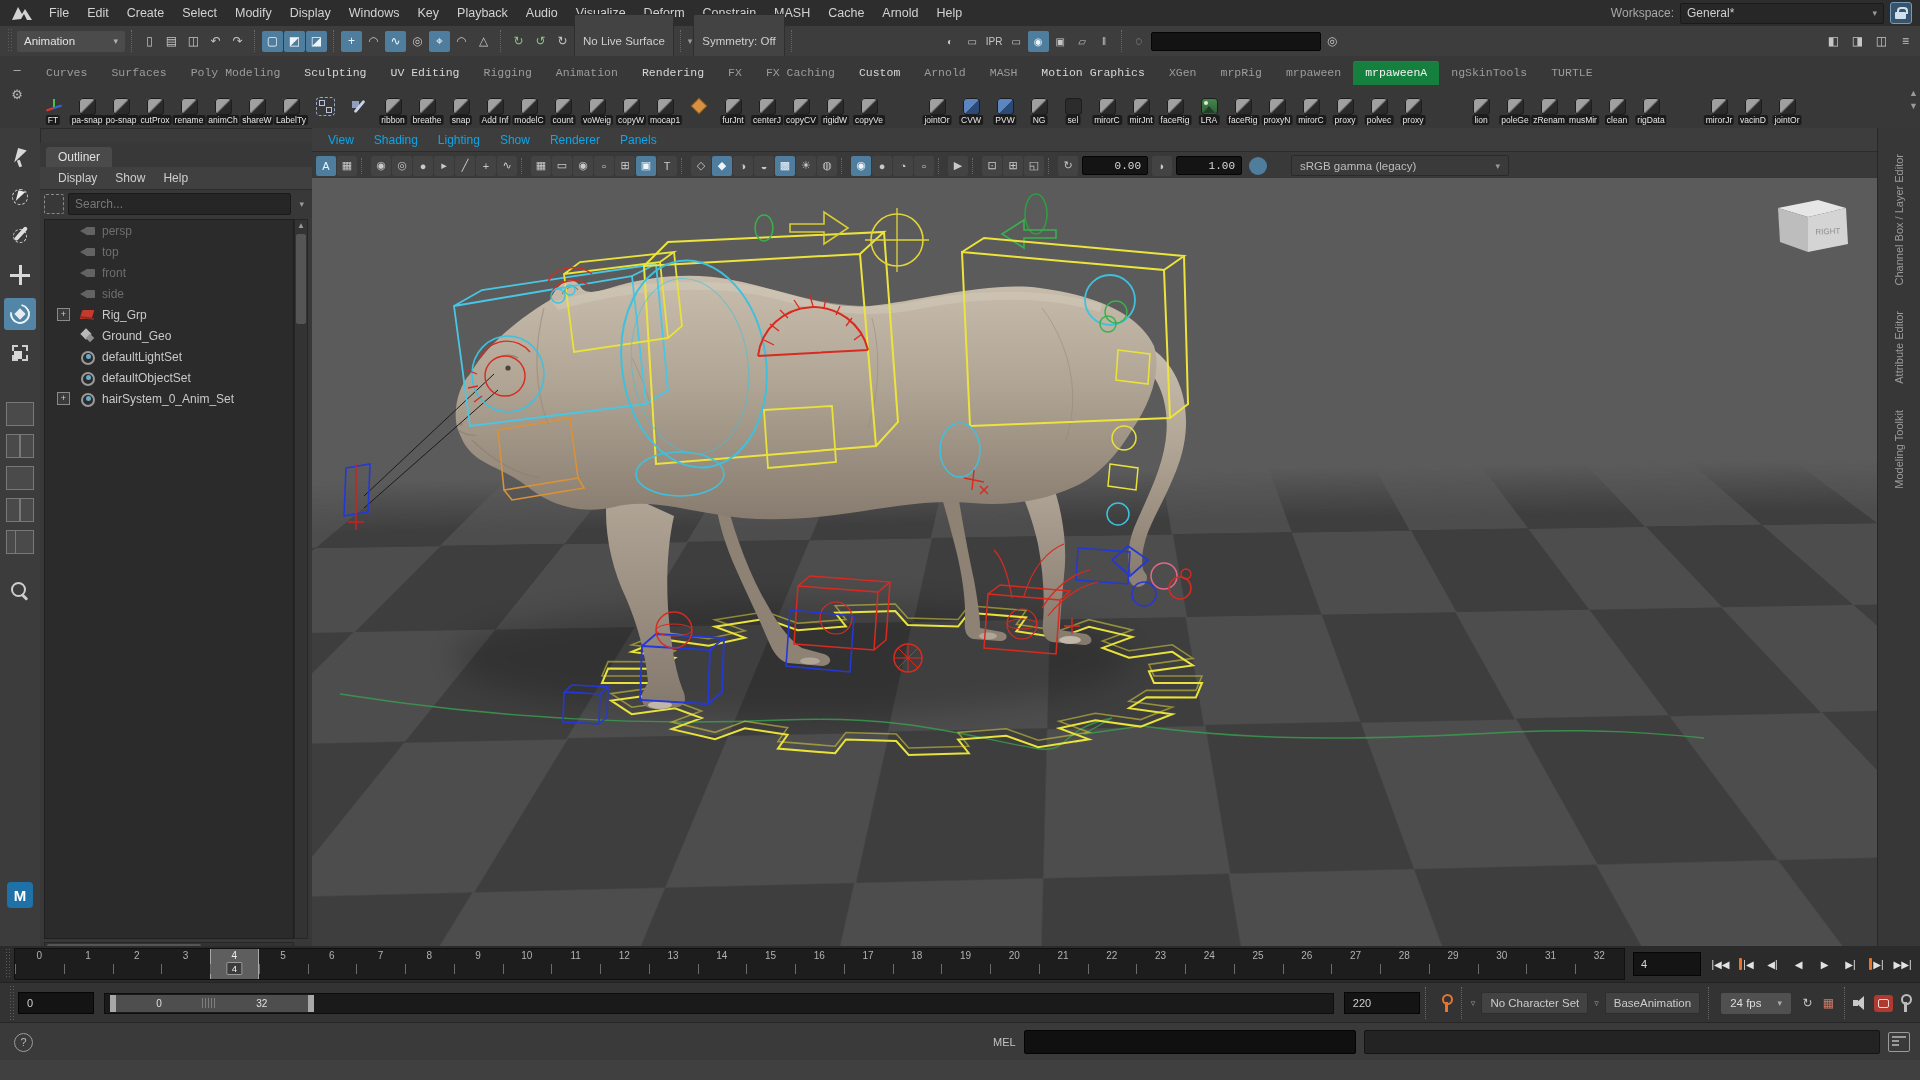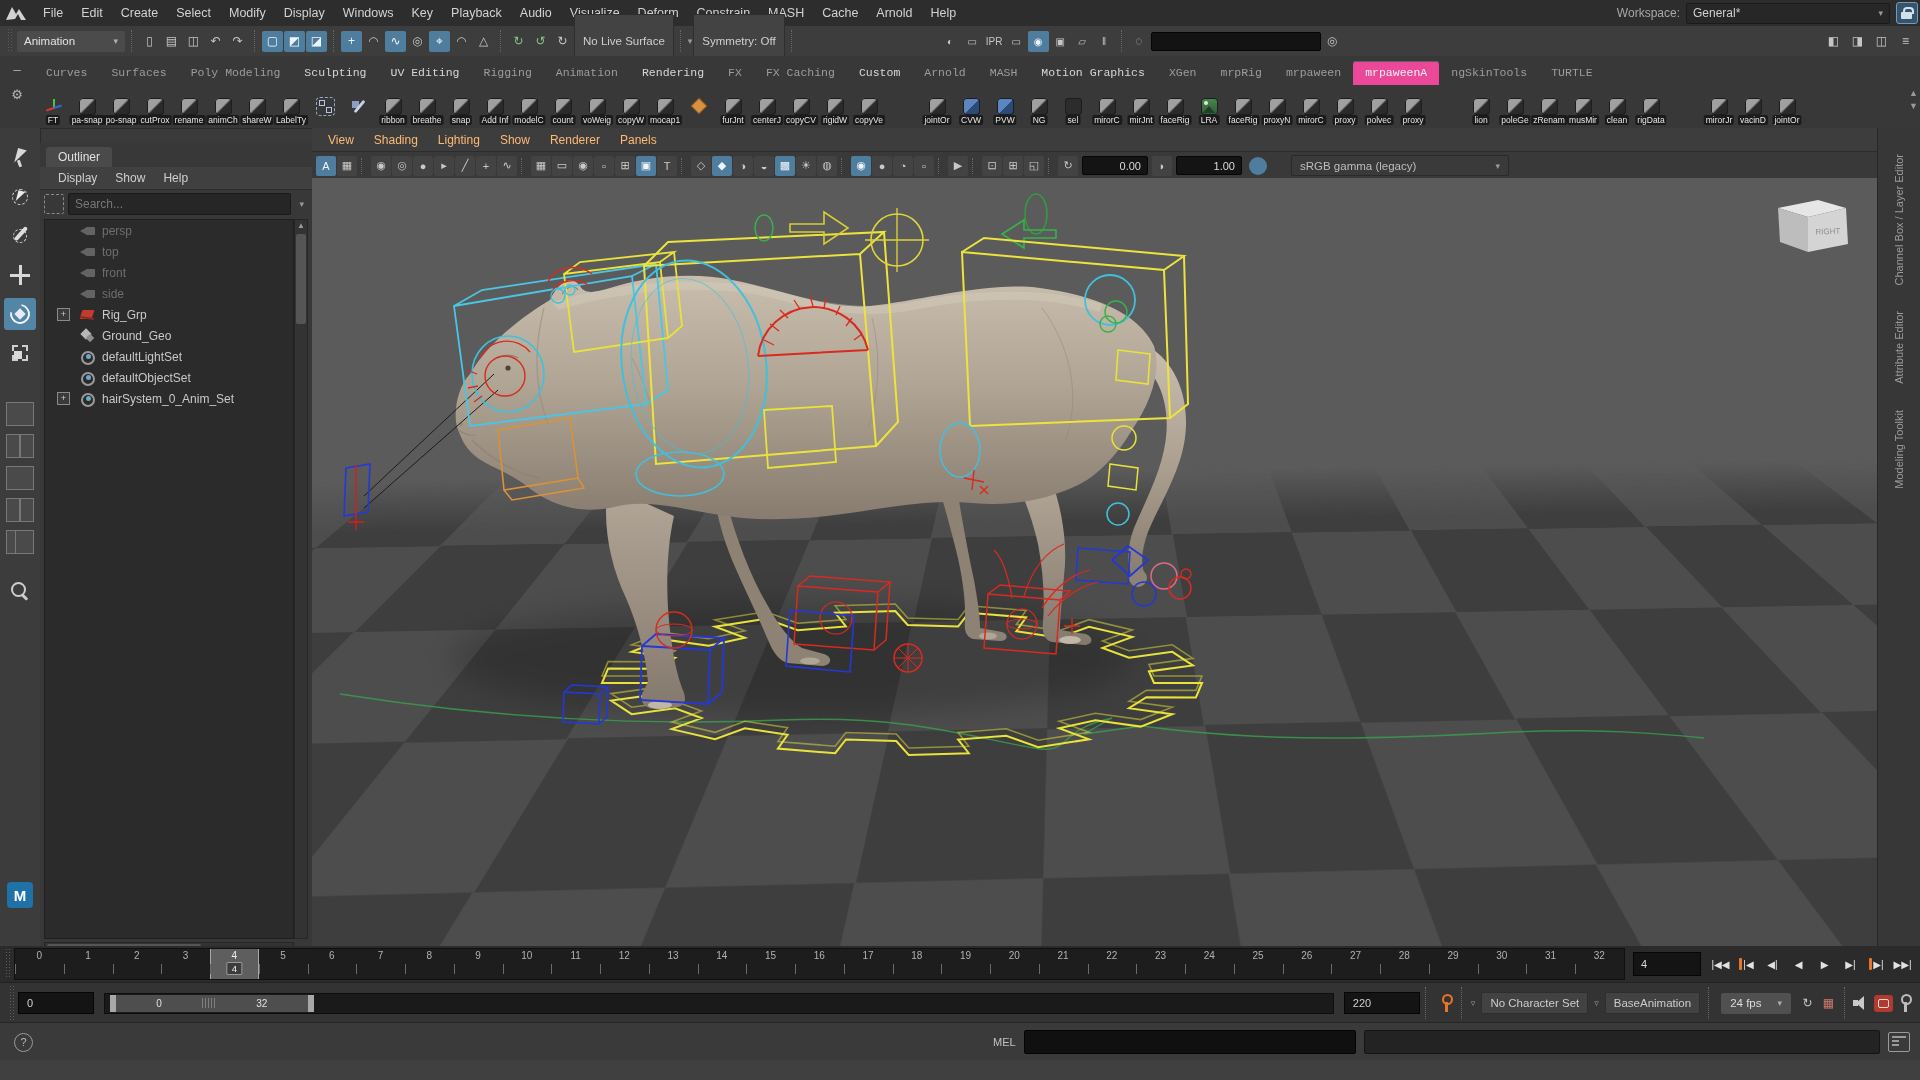--- a/index.html
+++ b/index.html
@@ -5,21 +5,21 @@
   html,body{margin:0;padding:0;background:#222;}
   .app{position:relative;width:1920px;height:1080px;background:#3a3a3a;overflow:hidden;
        font-family:"Liberation Sans",sans-serif;color:#ccc;user-select:none;}
   .grip{width:8px;align-self:stretch;margin:3px 2px;
         background-image:repeating-linear-gradient(to bottom,#5d5d5d 0 1px,transparent 1px 3px),
                          repeating-linear-gradient(to bottom,#5d5d5d 0 1px,transparent 1px 3px);
         background-size:1px 100%,1px 100%;background-position:2px 0,5px 0;background-repeat:no-repeat;}
   .vsep{width:1px;align-self:stretch;margin:4px 5px;border-left:1px dotted #676767;}
   
   .menubar{position:absolute;top:0;left:0;right:0;height:26px;background:#2d2d2d;border-bottom:1px solid #1c1c1c;
-           display:flex;align-items:center;padding:0 2px;}
+           display:flex;align-items:center;padding:0 8px;}
   .logo{width:24px;height:16px;margin:0 6px 0 2px;}
   .menu-item{padding:0 9px;font-size:12.5px;color:#d2d2d2;line-height:25px;cursor:default;}
   .mb-right{margin-left:auto;display:flex;align-items:center;gap:6px;}
   .ws-label{font-size:12px;color:#a8a8a8;}
   .ws-field{width:190px;height:19px;background:#272727;border:1px solid #1a1a1a;border-radius:2px;
             display:flex;align-items:center;padding:0 6px;font-size:12px;color:#cfcfcf;}
   .ws-field .arr{margin-left:auto;color:#9a9a9a;font-size:9px;}
   .lockchip{width:20px;height:20px;border:1px solid #6f9cc0;border-radius:3px;background:#39536b;position:relative;}
   .lockchip::before{content:"";position:absolute;left:6px;top:4px;width:7px;height:5px;border:2px solid #cfe0ee;border-bottom:none;border-radius:4px 4px 0 0;}
   .lockchip::after{content:"";position:absolute;left:4px;top:9px;width:11px;height:7px;background:#cfe0ee;border-radius:1px;}
@@ -37,21 +37,21 @@
   .live-field{height:20px;background:#434343;border:1px solid #2e2e2e;border-radius:2px;display:flex;align-items:center;
               padding:16px 8px;font-size:11.5px;color:#cfcfcf;gap:14px;}
   .sl-input{width:168px;height:17px;background:#131313;border:1px solid #050505;border-radius:2px;}
   .sl-right{margin-left:auto;display:flex;gap:3px;align-items:center;}
   
   .shelf{position:absolute;top:56px;left:0;right:0;height:72px;background:#383838;border-bottom:1px solid #2a2a2a;}
   .shelf-side{position:absolute;left:0;top:0;width:34px;height:72px;display:flex;flex-direction:column;align-items:center;padding-top:6px;gap:10px;color:#b5b5b5;}
   .shelf-tabs{position:absolute;left:34px;right:0;top:0;height:29px;display:flex;align-items:flex-end;overflow:hidden;font-family:Liberation Mono, monospace;}
   .shelf-tab{padding:5px 12px 6px;font-size:11.5px;color:#9c9c9c;white-space:nowrap;}
   .shelf-tab.lit{color:#d6d6d6;}
-  .shelf-tab.active{background:#ec4899;color:#f2f2f2;border-radius:3px 3px 0 0;box-shadow:inset 0 1px 0 #5e5e5e;}
+  .shelf-tab.active{background:#15803d;color:#f2f2f2;border-radius:3px 3px 0 0;box-shadow:inset 0 1px 0 #5e5e5e;}
   .shelf-btns{position:absolute;left:36px;right:24px;top:29px;height:43px;display:flex;align-items:center;overflow:hidden;}
   .shelf-btn{width:34px;height:40px;position:relative;display:flex;align-items:center;justify-content:center;flex:none;}
   .shelf-label{position:absolute;bottom:2px;left:50%;transform:translateX(-50%);font-size:8.5px;color:#e6e6e6;
                background:rgba(15,15,15,.7);padding:0 2px;border-radius:2px;white-space:nowrap;max-width:33px;overflow:hidden;}
   .shicon{width:17px;height:17px;border-radius:4px;position:relative;
           background:linear-gradient(135deg,#a0a0a0 0 46%,#2a2a2a 54% 100%);box-shadow:inset 0 0 0 1px #1d1d1d;}
   .shicon.sp{width:22px;background:none;box-shadow:none;}
   .shicon.axis{background:none;box-shadow:none;}
   .shicon.axis::before{content:"";position:absolute;left:8px;top:1px;width:2px;height:10px;background:#49c24f;}
   .shicon.axis::after{content:"";position:absolute;left:1px;top:9px;width:16px;height:2px;
@@ -130,28 +130,28 @@
   .oi-set::before{content:"";position:absolute;left:2px;top:2px;width:10px;height:10px;border:2px solid #9a9a9a;border-radius:50%;}
   .oi-set::after{content:"";position:absolute;left:7px;top:5px;width:5px;height:5px;background:#66aacc;border-radius:50%;}
   .ol-vscroll{position:absolute;right:4px;top:76px;bottom:22px;width:12px;background:#333;border:1px solid #262626;}
   .ol-vscroll .arrow{height:12px;text-align:center;font-size:8px;color:#9a9a9a;line-height:12px;}
   .ol-vscroll .thumb{position:absolute;left:1px;right:1px;top:14px;height:90px;background:#555;border-radius:2px;}
   .ol-hscroll{position:absolute;left:4px;right:18px;bottom:6px;height:11px;background:#333;border:1px solid #262626;}
   .ol-hscroll .thumb{position:absolute;top:1px;bottom:1px;left:2px;width:62%;background:#555;border-radius:2px;}
   
   .viewport{position:absolute;left:312px;top:0;width:1566px;height:100%;background:#3d3d3d;}
   .vp-menus{height:23px;display:flex;align-items:center;background:#3d3d3d;border-bottom:1px solid #2c2c2c;padding-left:6px;}
-  .vp-menus span{font-size:12px;color:#fdba74;padding:0 10px;}
+  .vp-menus span{font-size:12px;color:#0ea5e9;padding:0 10px;}
   .vp-toolbar{height:27px;display:flex;align-items:center;background:#393939;border-bottom:1px solid #282828;padding:0 4px;gap:1px;}
   .vicn{min-width:20px;height:20px;display:flex;align-items:center;justify-content:center;background:#434343;
         border-radius:2px;font-size:11px;color:#c9c9c9;}
   .vicn.on{background:#4f7d9e;color:#eef5fa;}
   .vicn.sep{min-width:5px;background:transparent;border-left:1px dotted #676767;border-radius:0;margin:0 3px;height:16px;}
   .vfield{width:52px;height:17px;background:#141414;border:1px solid #060606;border-radius:2px;color:#dadada;
-          font-size:11px;display:flex;align-items:center;justify-content:flex-end;padding:0 6px;margin:12px 3px;}
+          font-size:11px;display:flex;align-items:center;justify-content:flex-end;padding:0 6px;margin:12px 3px;font-family:Liberation Mono, monospace;}
   .vbadge{width:18px;height:18px;border-radius:50%;background:#4f7d9e;margin:0 3px;}
   .vdd{width:200px;height:19px;background:#3a3a3a;border:1px solid #2a2a2a;border-radius:2px;display:flex;align-items:center;
        padding:0 8px;font-size:11.5px;color:#bdbdbd;margin-left:20px;}
   .vdd .arr{margin-left:auto;font-size:9px;color:#9a9a9a;}
   .vp-canvas{position:absolute;left:0;top:50px;right:0;bottom:0;background:#5b5b5b;overflow:hidden;}
   .floor{position:absolute;left:-35%;top:292px;width:170%;height:1500px;transform-origin:50% 0;
          transform:perspective(850px) rotateX(57deg) rotateZ(-1.5deg);
          background-image:conic-gradient(#4d4d4d 25%,#3e3e3e 0 50%,#4d4d4d 0 75%,#3e3e3e 0);
          background-size:215px 215px;
          -webkit-mask-image:linear-gradient(to bottom,transparent,#000 85px);

